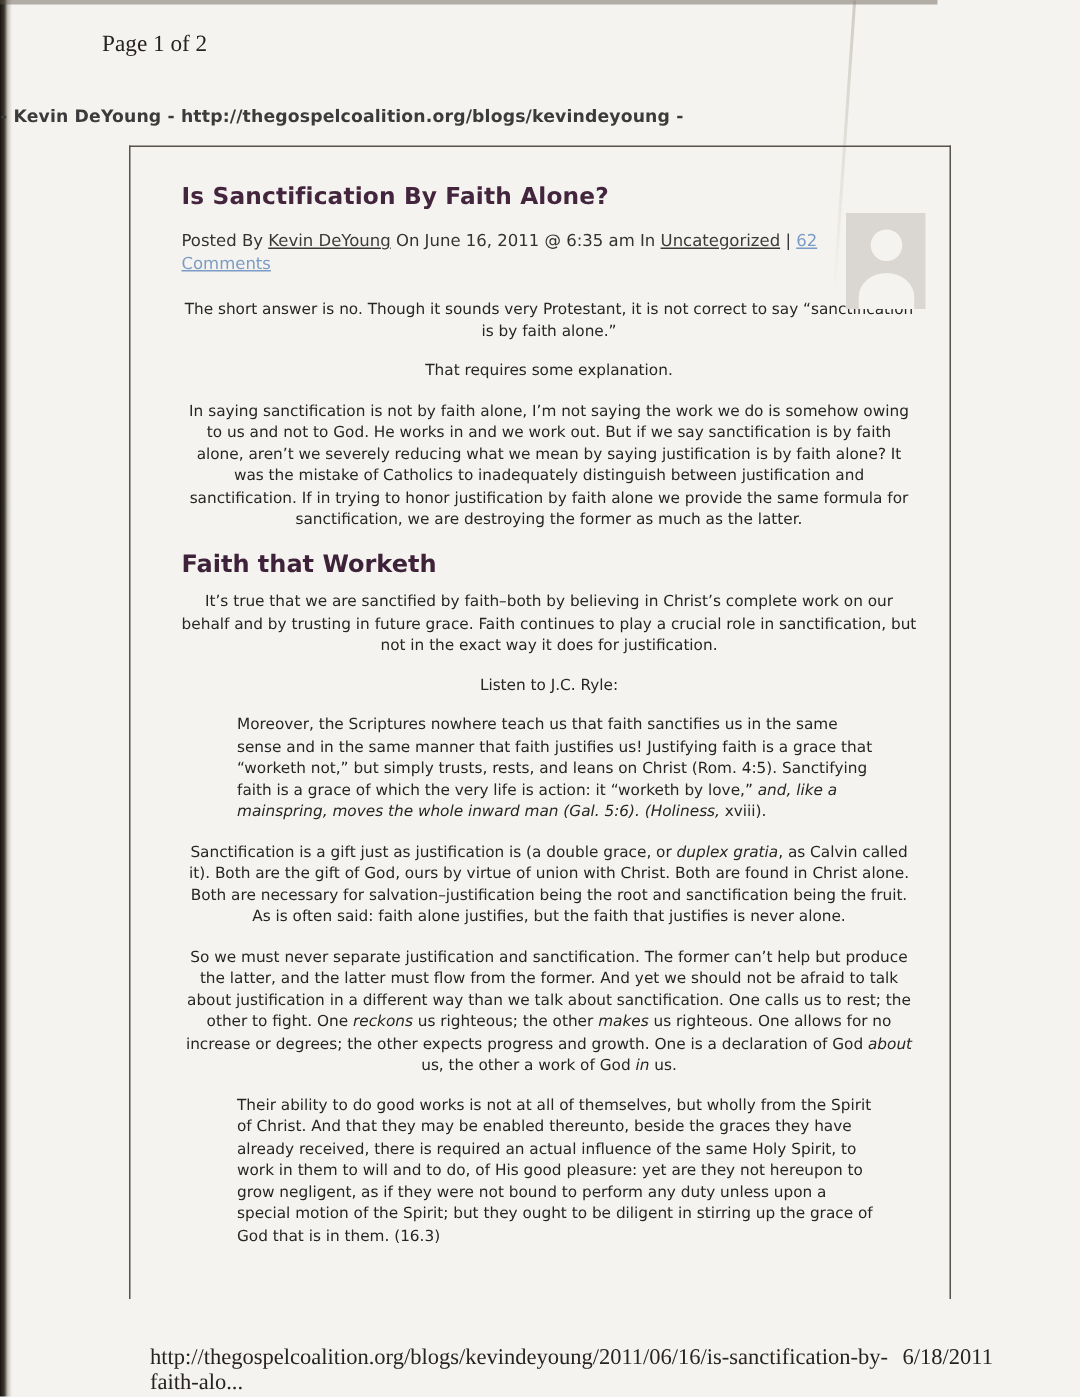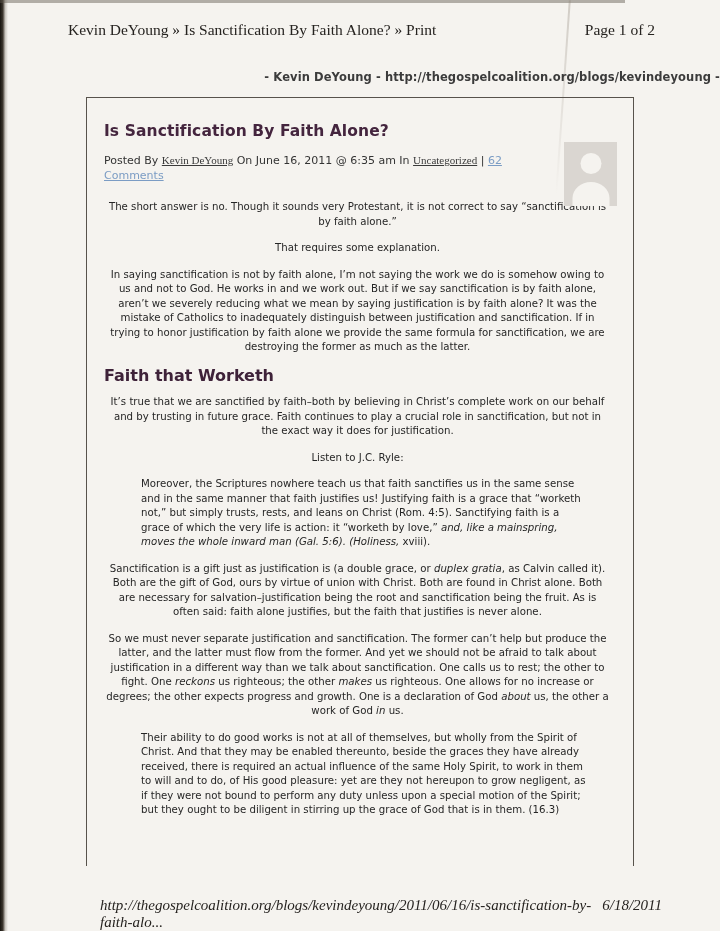--- a/index.html
+++ b/index.html
@@ -30,53 +30,53 @@
   .print-header {
     position: absolute; left: 68px; top: 21px; width: 587px;
     display: flex; justify-content: space-between;
     font-family: "Liberation Serif", serif;
     font-size: 15.5px; color: #262320;
   }
   .print-footer {
     position: absolute; left: 100px; top: 897px; width: 562px;
     display: flex; justify-content: space-between;
     font-family: "Liberation Serif", serif;
-    font-size: 15px; color: #262320; font-style: italic;
+    font-size: 15px; color: #262320;
   }
 
   
   .site-line {
     position: absolute; left: 0; top: 70px; width: 720px;
-    text-align: right;
+    text-align: left;
     font-size: 11.5px; font-weight: bold; color: #3b3b3b;
     letter-spacing: 0.1px;
   }
 
   
   .article-box {
     position: absolute; left: 86px; top: 97px;
     width: 548px; height: 769px;
     box-sizing: border-box;
     border: 1px solid #57524c; border-bottom: none;
-    padding: 24px 22px 0 17px;
+    padding: 24px 22px 0 34px;
     overflow: hidden;
   }
   .article-title {
     margin: 0 0 13px 0;
     font-size: 15.5px; font-weight: bold;
     color: #44253e;
     letter-spacing: 0.1px;
   }
   .byline {
     width: 470px;
     font-size: 11px; line-height: 15px; color: #333;
     white-space: pre-wrap;
     margin-bottom: 17px;
   }
-  .link { color: #3a3a3a; text-decoration: underline; font-family: Liberation Serif, serif; }
+  .link { color: #3a3a3a; text-decoration: underline; }
   .link-blue { color: #7b9cc4; text-decoration: underline; }
   .it { font-style: italic; }
 
   .avatar {
     position: absolute; top: 44px; right: 16px;
     width: 53px; height: 64px;
     background: #dad6d1;
     overflow: hidden;
   }
   .avatar .head {
@@ -101,21 +101,20 @@
   }
 </style>
 </head>
 <body>
 
 <div class="scan-left"></div>
 <div class="scan-top"></div>
 <div class="scan-crease"></div>
 
 <div class="print-header">
-  <span>Kevin DeYoung » Is Sanctification By Faith Alone? » Print</span>
   <span>Page 1 of 2</span>
 </div>
 
 <div class="site-line">- Kevin DeYoung - http://thegospelcoalition.org/blogs/kevindeyoung -</div>
 
 <div class="article-box">
   <h1 class="article-title">Is Sanctification By Faith Alone?</h1>
   <div class="byline"><span>Posted By </span><span class="link">Kevin DeYoung</span><span> On June 16, 2011 @ 6:35 am In </span><span class="link">Uncategorized</span><span> | </span><span class="link-blue">62</span><span>
 </span><span class="link-blue">Comments</span></div>
   <div class="avatar">

